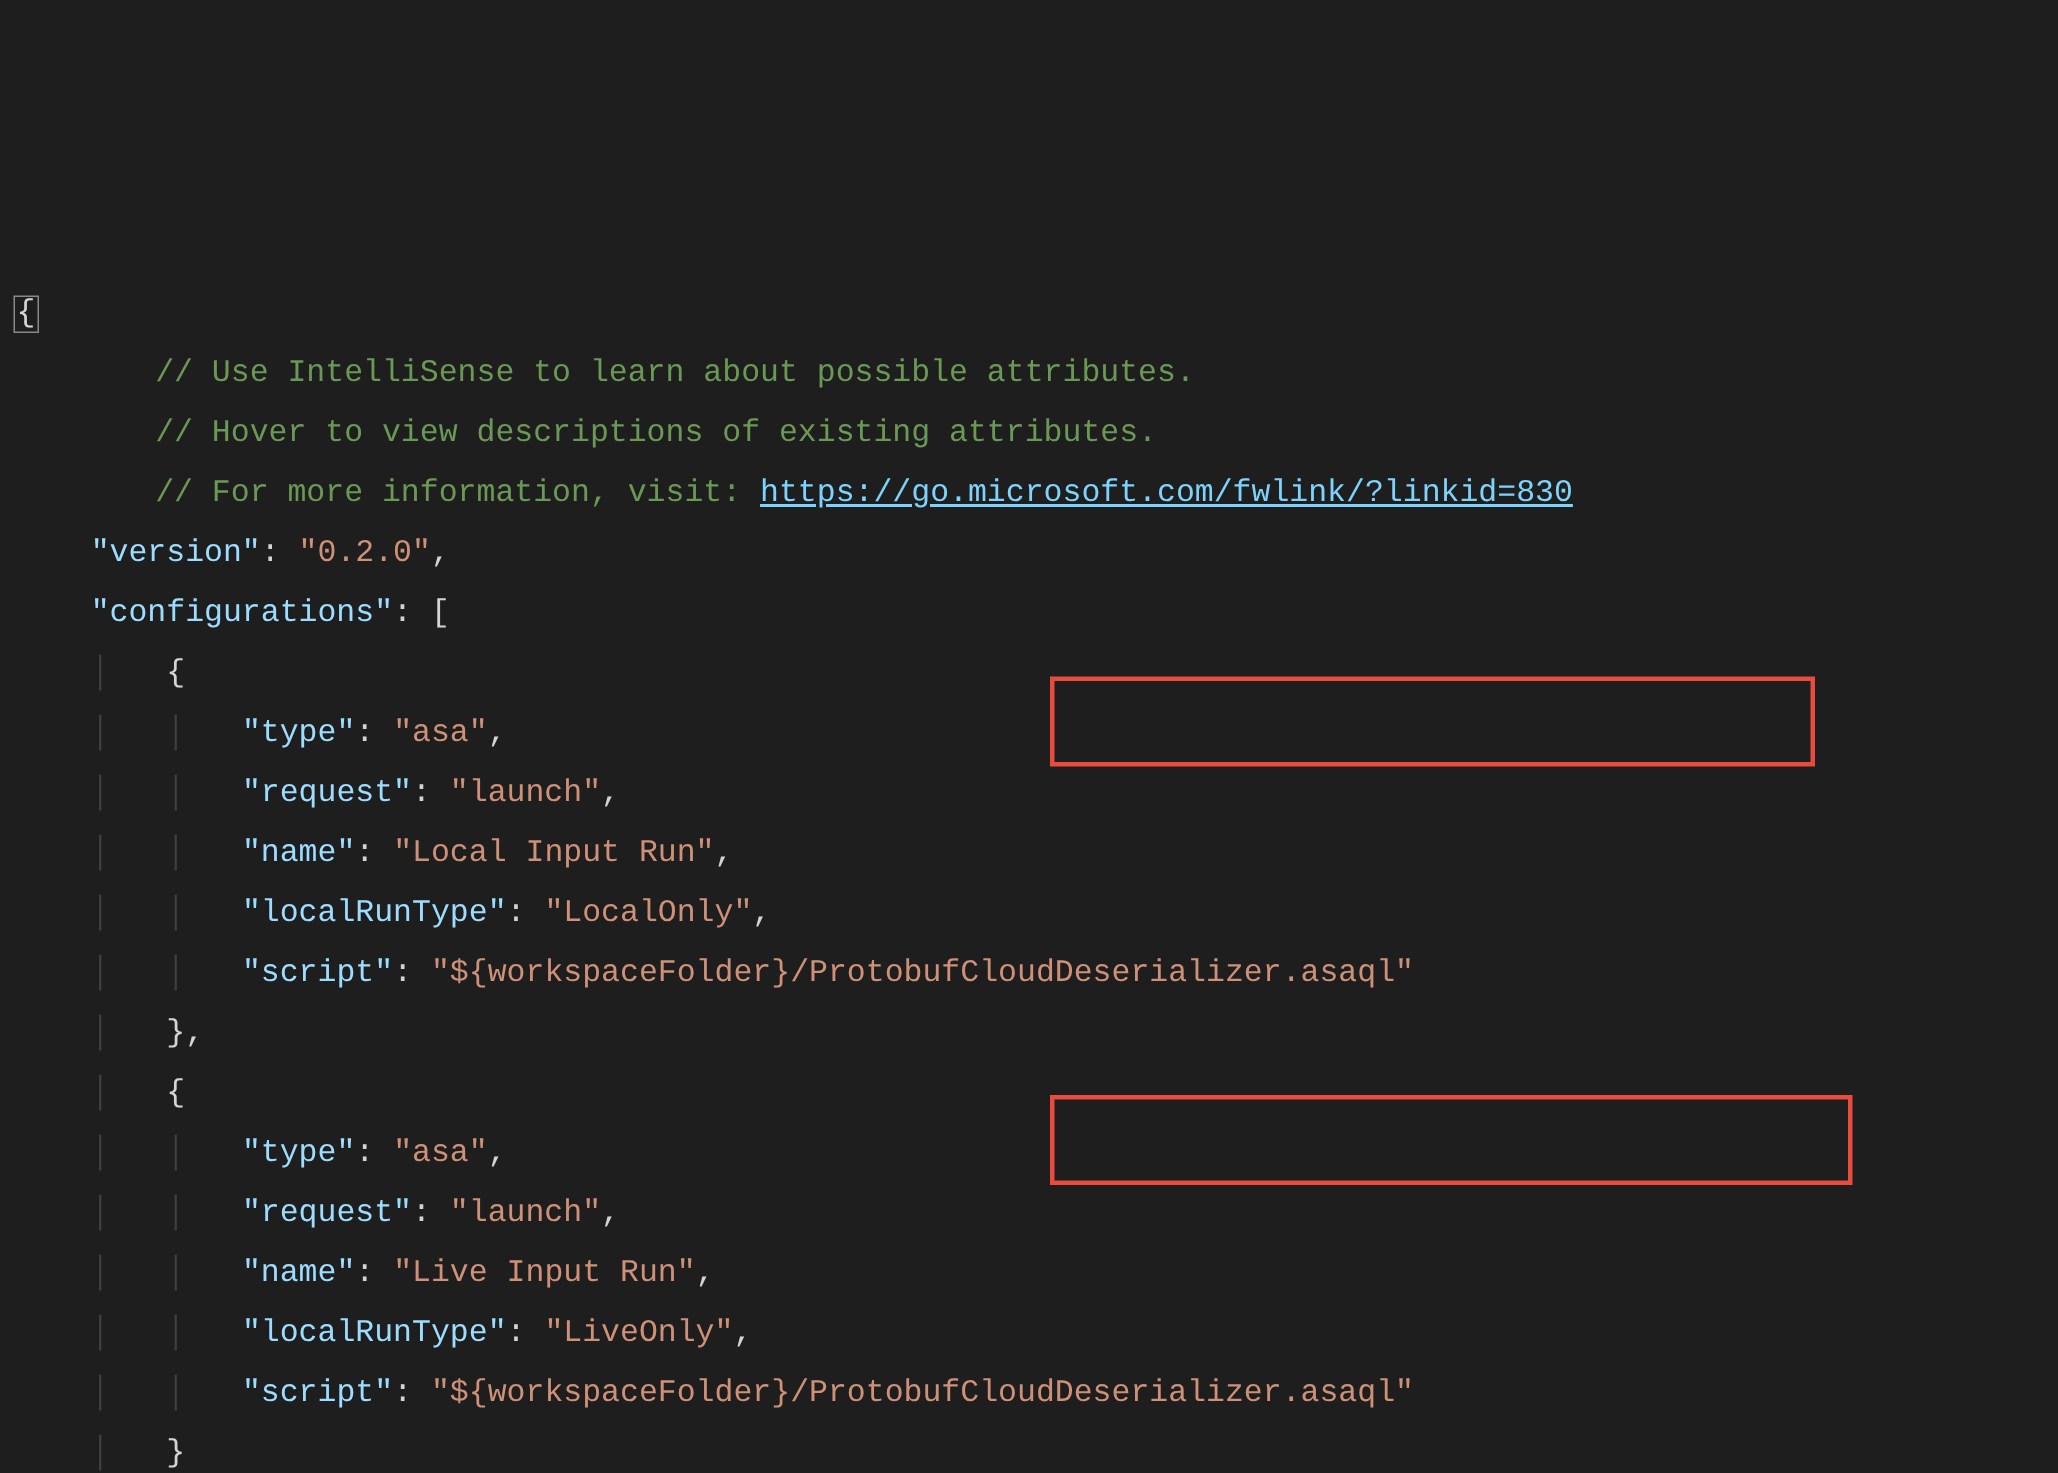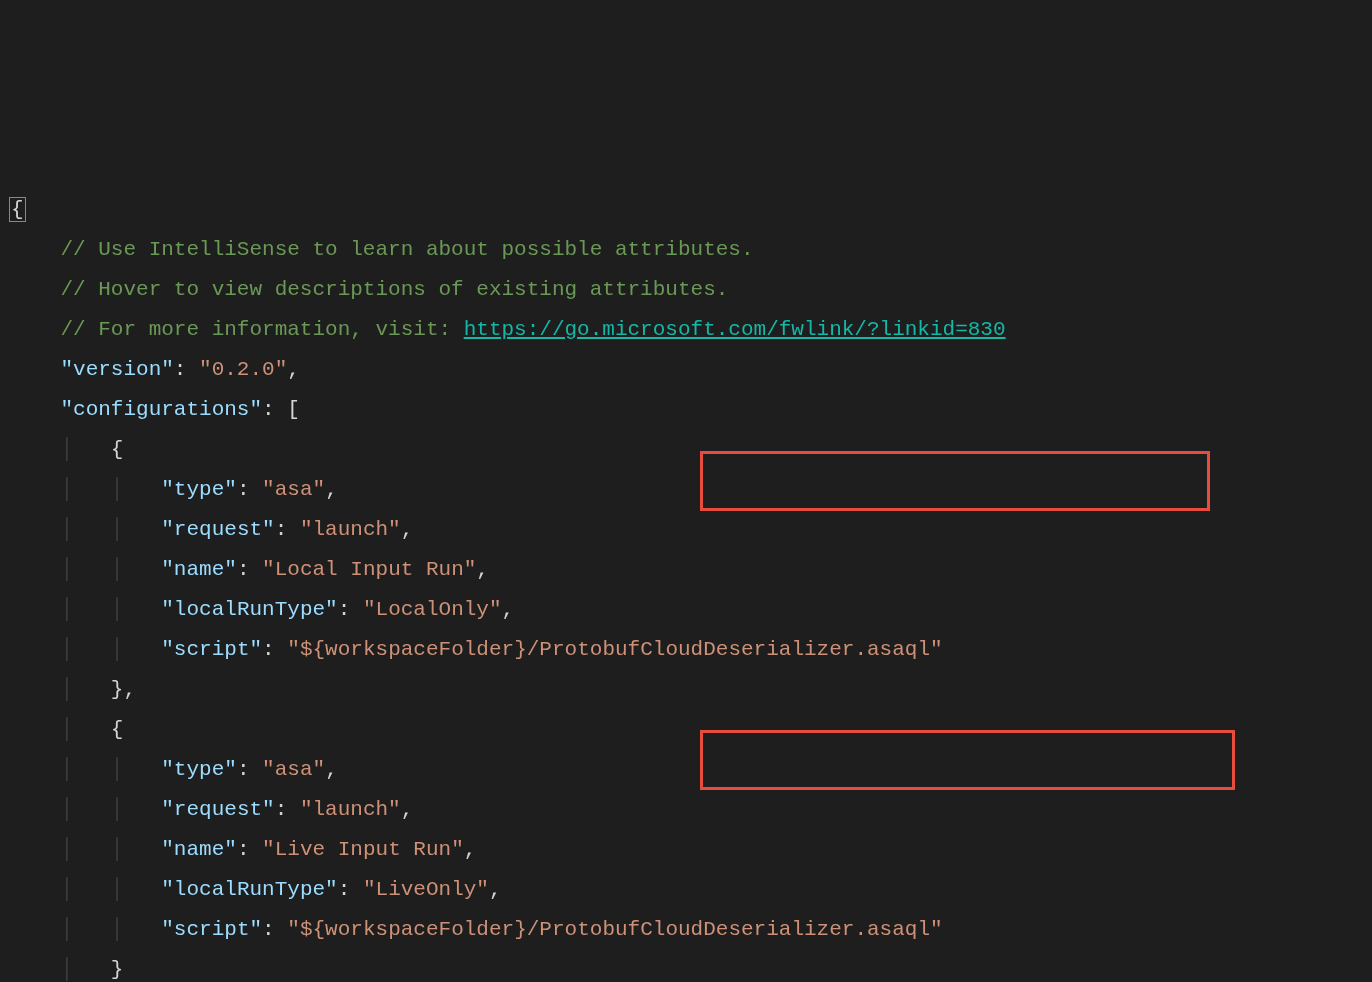--- a/index.html
+++ b/index.html
@@ -22,22 +22,22 @@
     .line {
       padding-left: 0;
       position: relative;
     }
     .brace { color: #d4d4d4; }
     .bracket-highlight {
       border: 1px solid #888;
       padding: 0 1px;
       margin-left: -1px;
     }
-    .comment { color: #6a9955; }
-    .comment-link { color: #14b8a6; text-decoration: underline; }
+    .comment { color: #6a9955; margin-left: 43px; }
+    .comment-link { color: #7dd3fc; text-decoration: underline; }
     .property { color: #9cdcfe; }
     .punctuation { color: #d4d4d4; }
     .string { color: #ce9178; }
     .bracket { color: #d4d4d4; }
     .indent-guide {
       color: #404040;
       display: inline;
     }
     .red-box {
       position: absolute;

